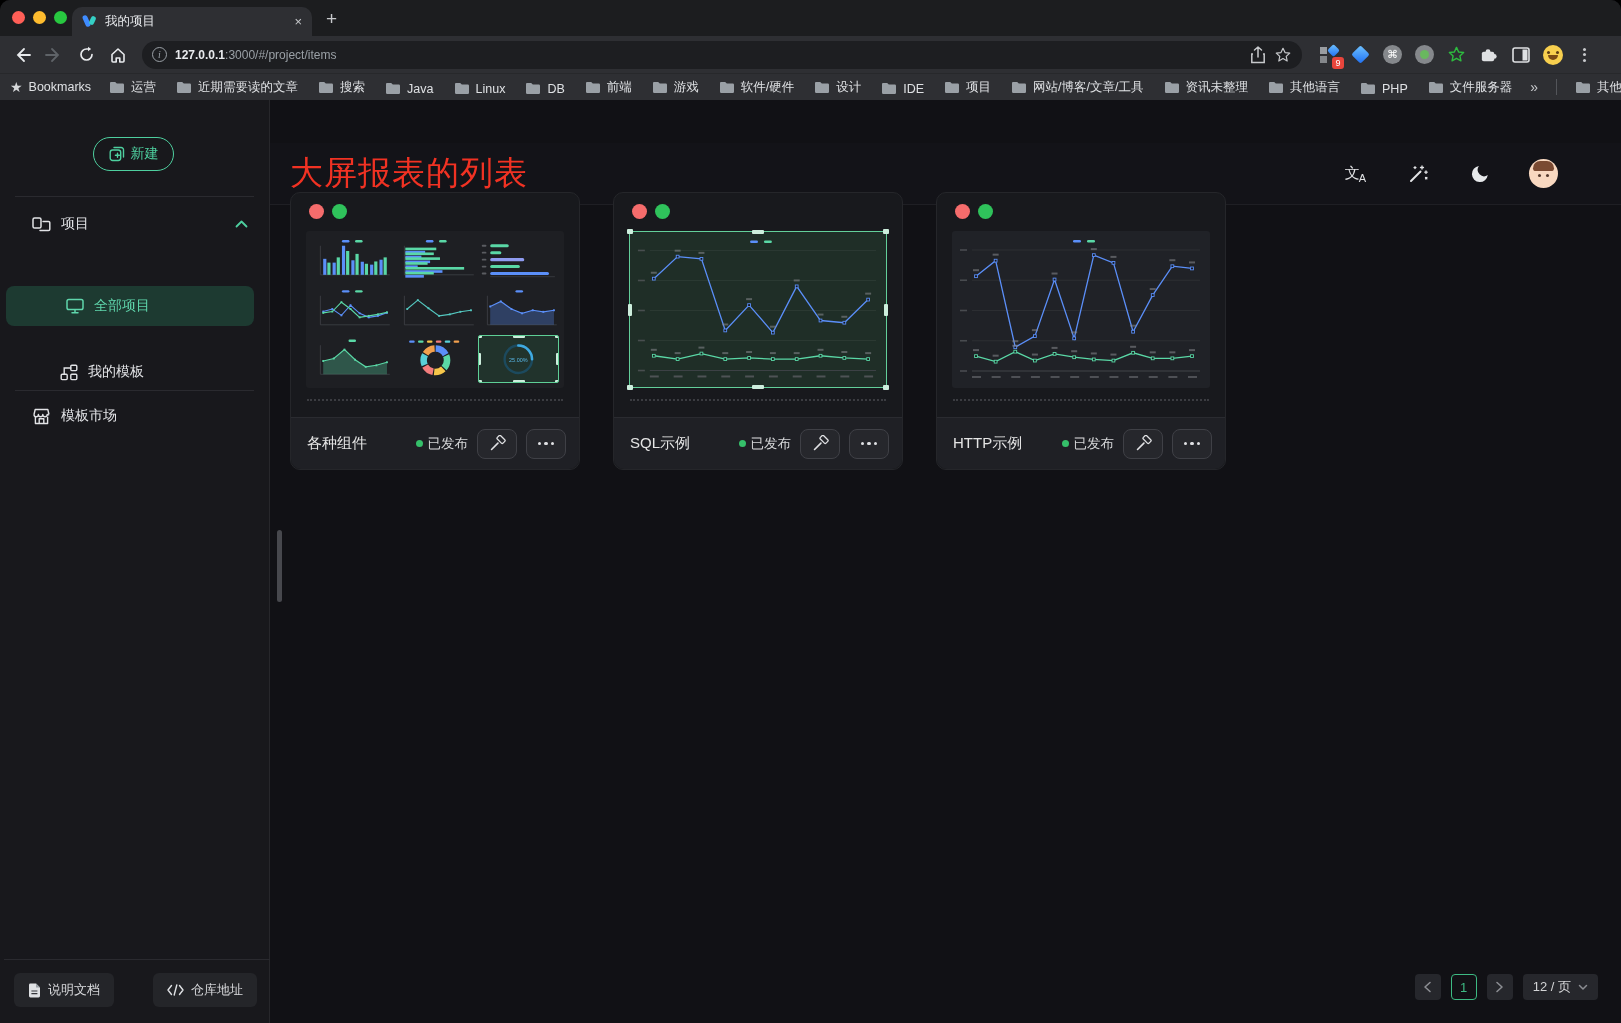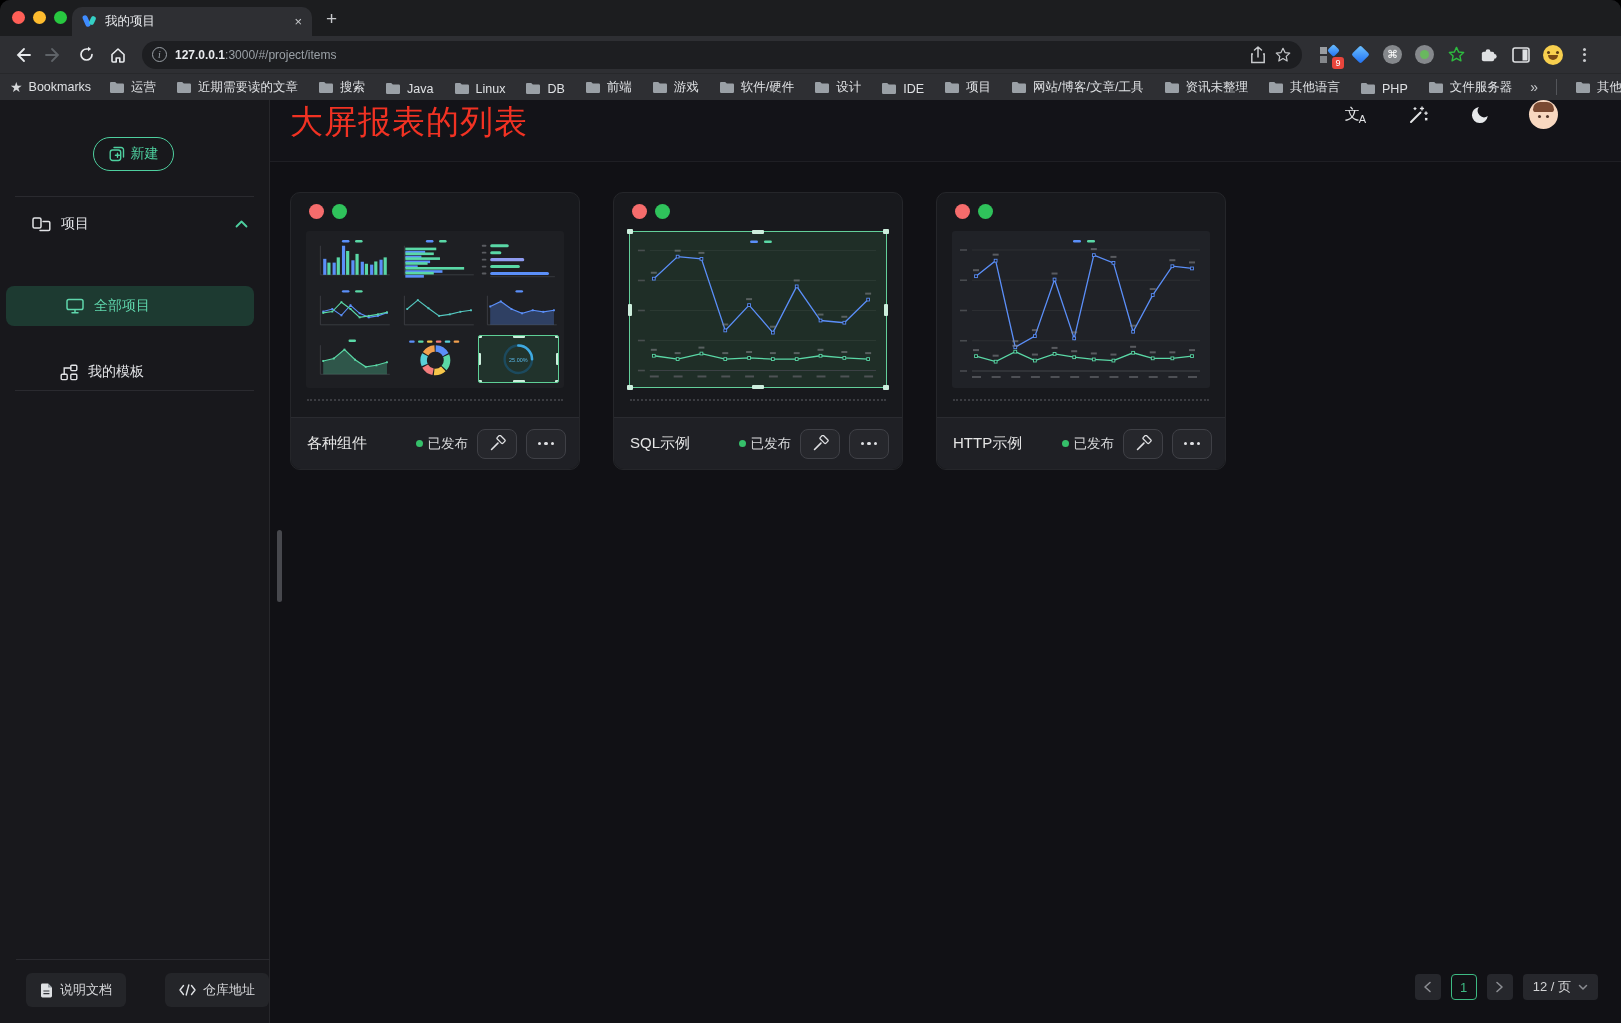--- a/index.html
+++ b/index.html
@@ -58,27 +58,27 @@
   .sidebar { width:270px; background:#18181c; border-right:1px solid #27272b; position:relative; flex:0 0 270px; }
   .newbtn { position:absolute; left:93px; top:37px; width:81px; height:34px; border:1px solid #4ecf9f;
     border-radius:17px; background:transparent; color:#4ecf9f; font-size:14px;
     display:flex; align-items:center; justify-content:center; gap:6px; }
   .sdiv { position:absolute; left:15px; right:15px; height:1px; background:#2a2a2f; }
   .srow { position:absolute; left:0; width:270px; display:flex; align-items:center; gap:10px; font-size:14px; color:#e2e3e6; }
   .srow svg { flex:0 0 auto; }
   .slabel-dim { color:#95979c; font-size:13px; }
   .spill { position:absolute; left:6px; width:248px; height:40px; background:#1d3a31; border-radius:8px;
     display:flex; align-items:center; gap:10px; padding-left:60px; color:#5fd6ac; font-size:14px; }
-  .side-footer { position:absolute; bottom:0; left:16px; width:270px; border-top:1px solid #2a2a2f;
+  .side-footer { position:absolute; bottom:0; left:4px; width:270px; border-top:1px solid #2a2a2f;
     padding:13px 10px 16px 10px; display:flex; gap:39px; }
   .sfbtn { height:34px; background:#242529; border:none; border-radius:6px; color:#d8d9dc;
     font-size:13px; display:flex; align-items:center; gap:7px; padding:0 14px; }
   .main { flex:1; position:relative; background:#111115; }
-  .main-header { height:62px; display:flex; align-items:flex-start; padding:0 63px 0 20px;
-    border-bottom:1px solid #1f1f24; background:#131318; }
+  .main-header { height:62px; display:flex; align-items:center; padding:0 63px 0 20px;
+    border-bottom:1px solid #1f1f24; background:#131318;margin-top:43px; }
   .page-title { font-size:33px; color:#f13223; letter-spacing:1px; }
   .hicons { margin-left:auto; display:flex; align-items:center; gap:36px; }
   .hicon { width:26px; height:26px; display:flex; align-items:center; justify-content:center; color:#e3e4e6; }
   .trans { font-size:15px; position:relative; }
   .trans b { font-weight:normal; }
   .trans s { text-decoration:none; font-size:11px; position:relative; top:4px; left:-1px; }
   .avatar { width:29px; height:29px; border-radius:50%; background:#f8d8c0; position:relative; overflow:hidden; }
   .avatar:before { content:""; position:absolute; left:4px; top:2px; width:21px; height:10px; border-radius:10px 10px 4px 4px; background:#7a4a32; }
   .avatar:after { content:""; position:absolute; left:9px; top:15px; width:3px; height:3px; border-radius:50%; background:#53382b; box-shadow:8px 0 0 #53382b; }
   
@@ -383,20 +383,27 @@
       <div class="srow" style="top:254px; height:36px; padding-left:60px">
         <svg width="18" height="17" viewBox="0 0 18 17">
             <rect x="1.2" y="10.2" width="6" height="5.4" rx="1" stroke="#e2e3e6" stroke-width="1.4" fill="none"></rect>
             <rect x="10.8" y="1.2" width="6" height="5.4" rx="1" stroke="#e2e3e6" stroke-width="1.4" fill="none"></rect>
             <rect x="10.8" y="10.2" width="6" height="5.4" rx="1" stroke="#e2e3e6" stroke-width="1.4" fill="none"></rect>
             <path d="M4.2 10.2V4h6.6" stroke="#e2e3e6" stroke-width="1.4" fill="none" stroke-linecap="round"></path>
           </svg>
         <span>我的模板</span>
       </div>
       <div class="sdiv" style="top:290px"></div>
+      <div class="srow" style="top:298px; height:36px; padding-left:32px">
+        <svg width="19" height="17" viewBox="0 0 19 17">
+            <path d="M2 6.5L3.2 1.5h12.6L17 6.5M2 6.5a2.2 2.2 0 0 0 4.4 0 2.2 2.2 0 0 0 4.4 0 2.2 2.2 0 0 0 4.4 0 2.2 2.2 0 0 0 1.8-.0" stroke="#e2e3e6" stroke-width="1.4" fill="none" stroke-linejoin="round"></path>
+            <path d="M3.4 8.8v6.7h12.2V8.8M7.2 15.4v-4.6h4.6v4.6" stroke="#e2e3e6" stroke-width="1.4" fill="none" stroke-linejoin="round"></path>
+          </svg>
+        <span>模板市场</span>
+      </div>
       <div class="side-footer">
         <button class="sfbtn">
           <svg width="13" height="15" viewBox="0 0 13 15">
               <path d="M1 2a1.4 1.4 0 0 1 1.4-1.4H8L12 4.6V13a1.4 1.4 0 0 1-1.4 1.4H2.4A1.4 1.4 0 0 1 1 13z" fill="#dfe1e4"></path>
               <path d="M8 .6V4.6H12" fill="#9aa0a6"></path>
               <path d="M3.4 8h6M3.4 10.6h6" stroke="#35363b" stroke-width="1.1"></path>
             </svg>
           <span>说明文档</span>
         </button>
         <button class="sfbtn">

